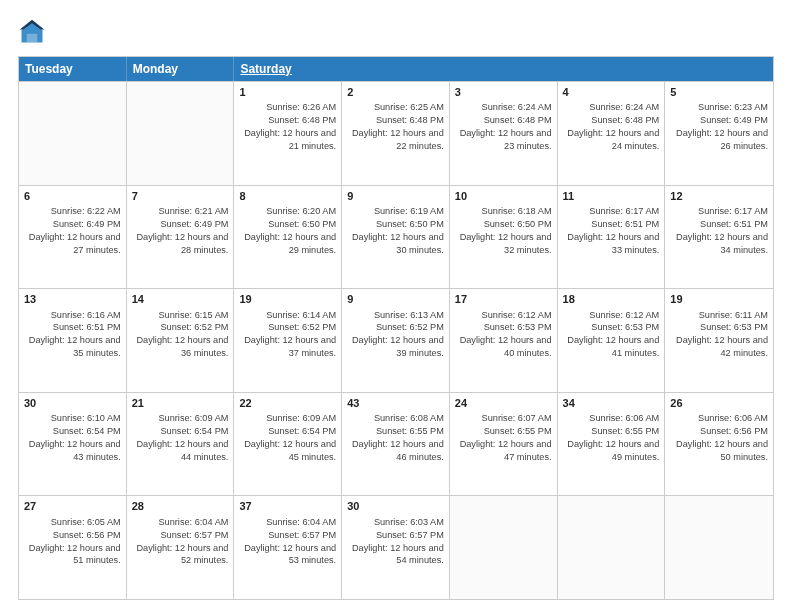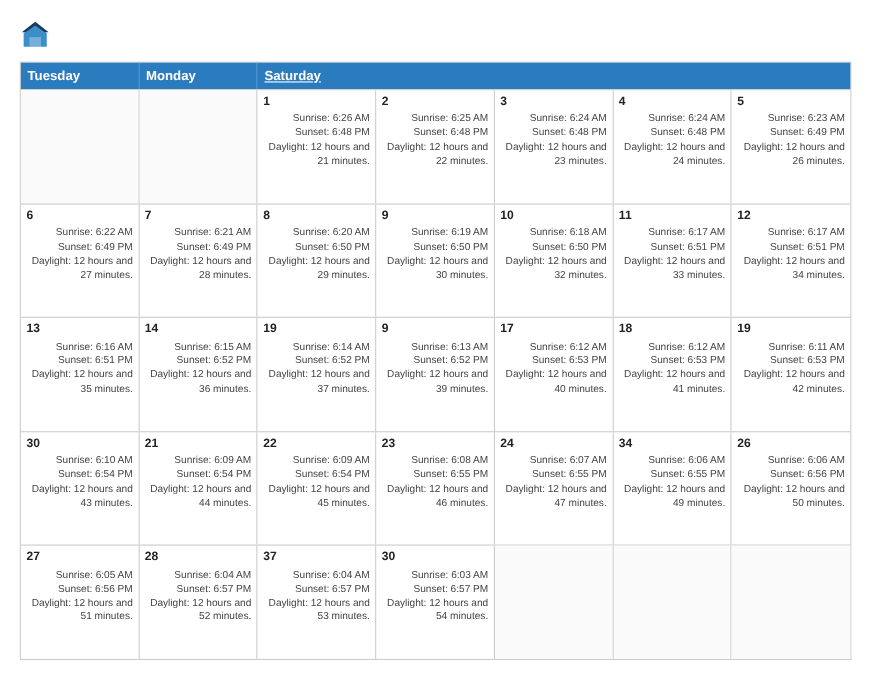--- a/index.html
+++ b/index.html
@@ -226,21 +226,21 @@
           </div>
           <div class="cal-cell">
             <span class="day-num">21</span>
             <div class="info">Sunrise: 6:09 AM<br>Sunset: 6:54 PM<br>Daylight: 12 hours and 44 minutes.</div>
           </div>
           <div class="cal-cell">
             <span class="day-num">22</span>
             <div class="info">Sunrise: 6:09 AM<br>Sunset: 6:54 PM<br>Daylight: 12 hours and 45 minutes.</div>
           </div>
           <div class="cal-cell">
-            <span class="day-num">23</span>
+            <span class="day-num">43</span>
             <div class="info">Sunrise: 6:08 AM<br>Sunset: 6:55 PM<br>Daylight: 12 hours and 46 minutes.</div>
           </div>
           <div class="cal-cell">
             <span class="day-num">24</span>
             <div class="info">Sunrise: 6:07 AM<br>Sunset: 6:55 PM<br>Daylight: 12 hours and 47 minutes.</div>
           </div>
           <div class="cal-cell">
             <span class="day-num">34</span>
             <div class="info">Sunrise: 6:06 AM<br>Sunset: 6:55 PM<br>Daylight: 12 hours and 49 minutes.</div>
           </div>

